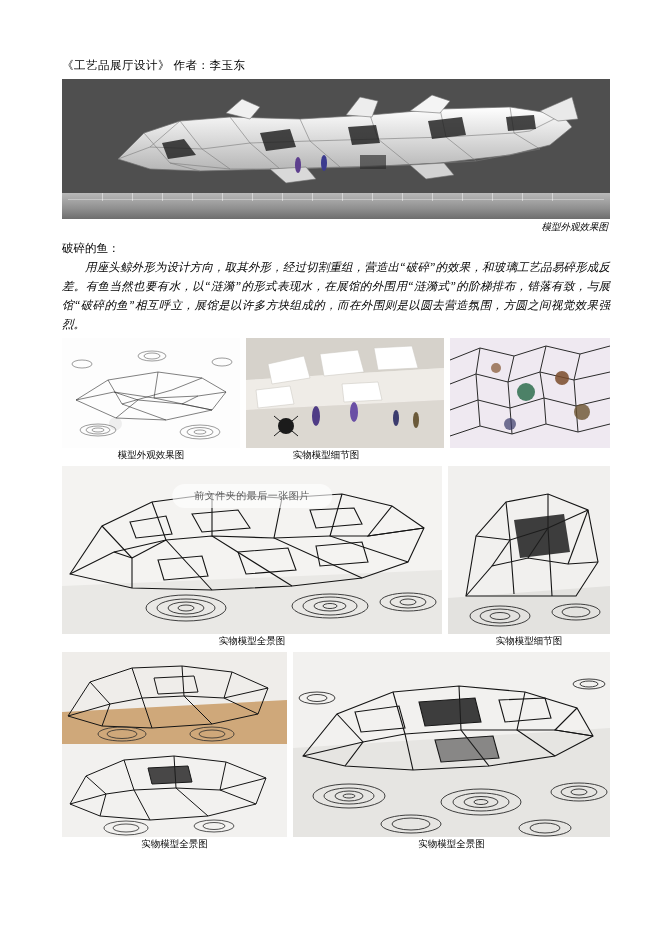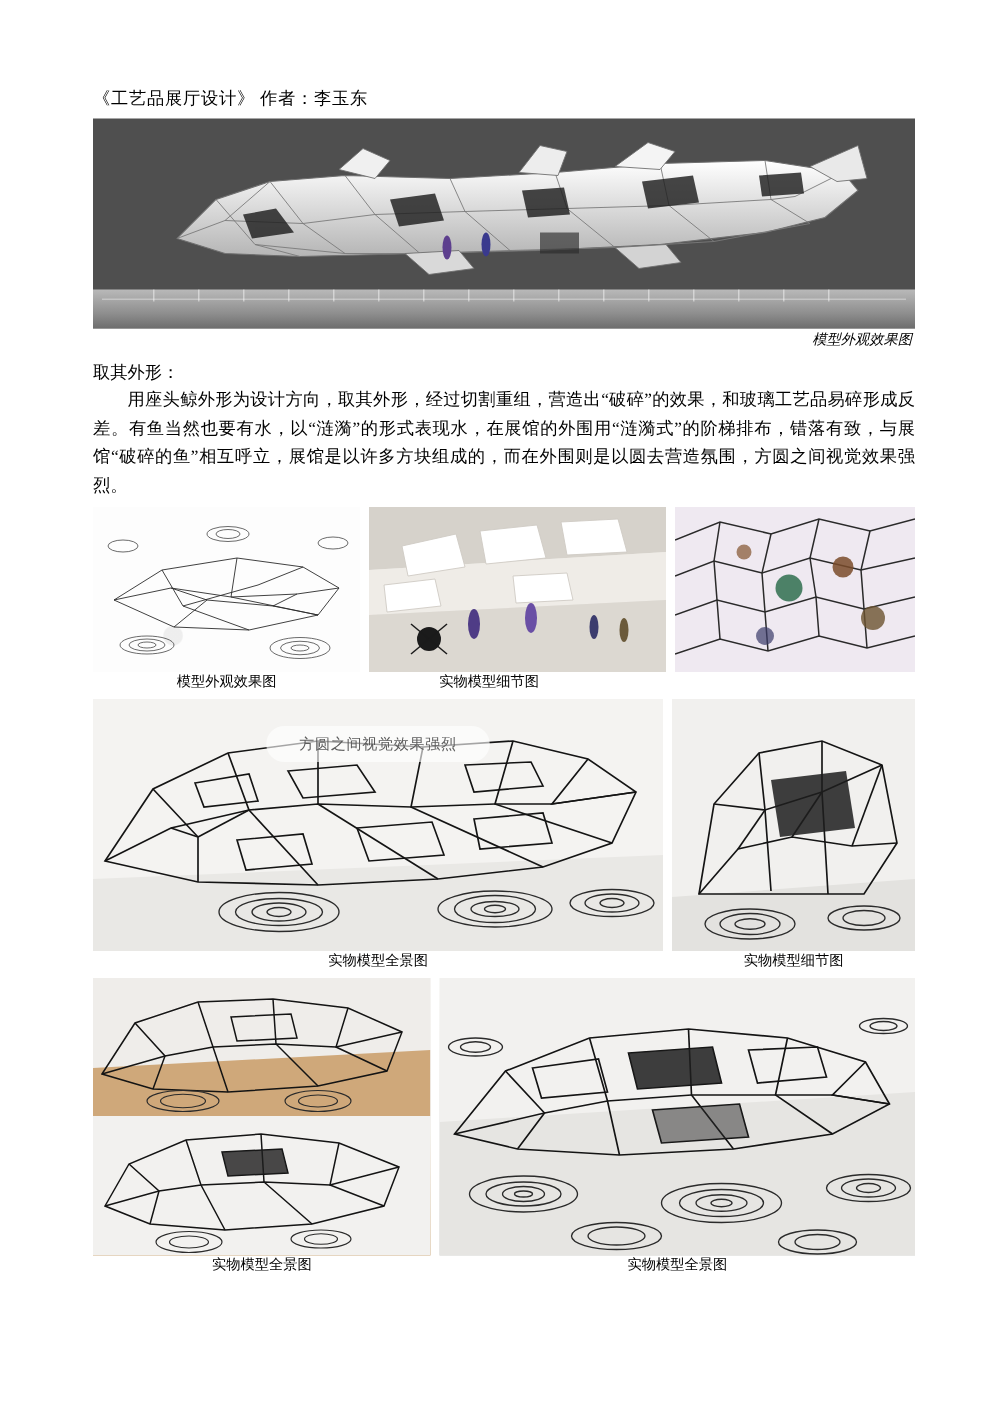--- a/index.html
+++ b/index.html
@@ -90,20 +90,21 @@
     font-size: 11.5px;
     margin: 6px 0 2px 0;
   }
   .body-text {
     font-size: 11.5px;
     line-height: 19px;
     text-align: justify;
     text-justify: inter-ideograph;
     text-indent: 23px;
     margin: 0 0 2px 0;
+    font-style: italic;
   }
 
   
   .grid {
     display: flex;
     gap: 6px;
     margin-top: 4px;
   }
   .cell { position: relative; }
   .ph { position: relative; overflow: hidden; background: #eee; }
@@ -236,21 +237,21 @@
 
         <g>
           <ellipse cx="188" cy="72" rx="3" ry="8" fill="#5d3f8e"></ellipse>
           <ellipse cx="214" cy="70" rx="3" ry="8" fill="#3a3a8e"></ellipse>
           <rect x="250" y="62" width="26" height="14" fill="#2b2b2b" opacity="0.65"></rect>
         </g>
       </svg>
     </div>
     <div class="cap-right">模型外观效果图</div>
 
-    <div class="section-title">取其外形：</div>
+    <div class="section-title">破碎的鱼：</div>
     <p class="body-text">用座头鲸外形为设计方向，取其外形，经过切割重组，营造出“破碎”的效果，和玻璃工艺品易碎形成反差。有鱼当然也要有水，以“涟漪”的形式表现水，在展馆的外围用“涟漪式”的阶梯排布，错落有致，与展馆“破碎的鱼”相互呼立，展馆是以许多方块组成的，而在外围则是以圆去营造氛围，方圆之间视觉效果强烈。</p>
 
     <div class="grid">
       <div class="cell">
         <div class="ph r1a wire-white">
           <svg width="178" height="110">
             <g stroke="#2b2b2b" stroke-width="0.6" fill="none">
               <path d="M14,62 L46,42 L96,34 L140,40 L164,54 L150,72 L104,82 L54,80 Z"></path>
               <path d="M46,42 L60,66 L104,82"></path>
               <path d="M96,34 L92,60 L150,72"></path>
@@ -368,21 +369,21 @@
               <ellipse cx="124" cy="142" rx="8" ry="3"></ellipse>
               <ellipse cx="268" cy="140" rx="38" ry="12"></ellipse>
               <ellipse cx="268" cy="140" rx="27" ry="9"></ellipse>
               <ellipse cx="268" cy="140" rx="16" ry="5"></ellipse>
               <ellipse cx="268" cy="140" rx="7" ry="2.5"></ellipse>
               <ellipse cx="346" cy="136" rx="28" ry="9"></ellipse>
               <ellipse cx="346" cy="136" rx="18" ry="6"></ellipse>
               <ellipse cx="346" cy="136" rx="8" ry="3"></ellipse>
             </g>
           </svg>
-          <div class="overlay-hint">方圆之间视觉效果强烈</div>
+          <div class="overlay-hint">前文件夹的最后一张图片</div>
         </div>
       </div>
       <div class="cell">
         <div class="ph r2b photo-grey">
           <svg width="162" height="168">
             <rect width="162" height="168" fill="#f1f0ee"></rect>
             <polygon points="0,132 162,120 162,168 0,168" fill="#e3e2df"></polygon>
             <g stroke="#141414" stroke-width="1.1" fill="none">
               <path d="M18,130 L28,70 L58,36 L100,28 L140,44 L150,96 L128,130 Z"></path>
               <path d="M28,70 L62,74 L100,62 L140,44"></path>

